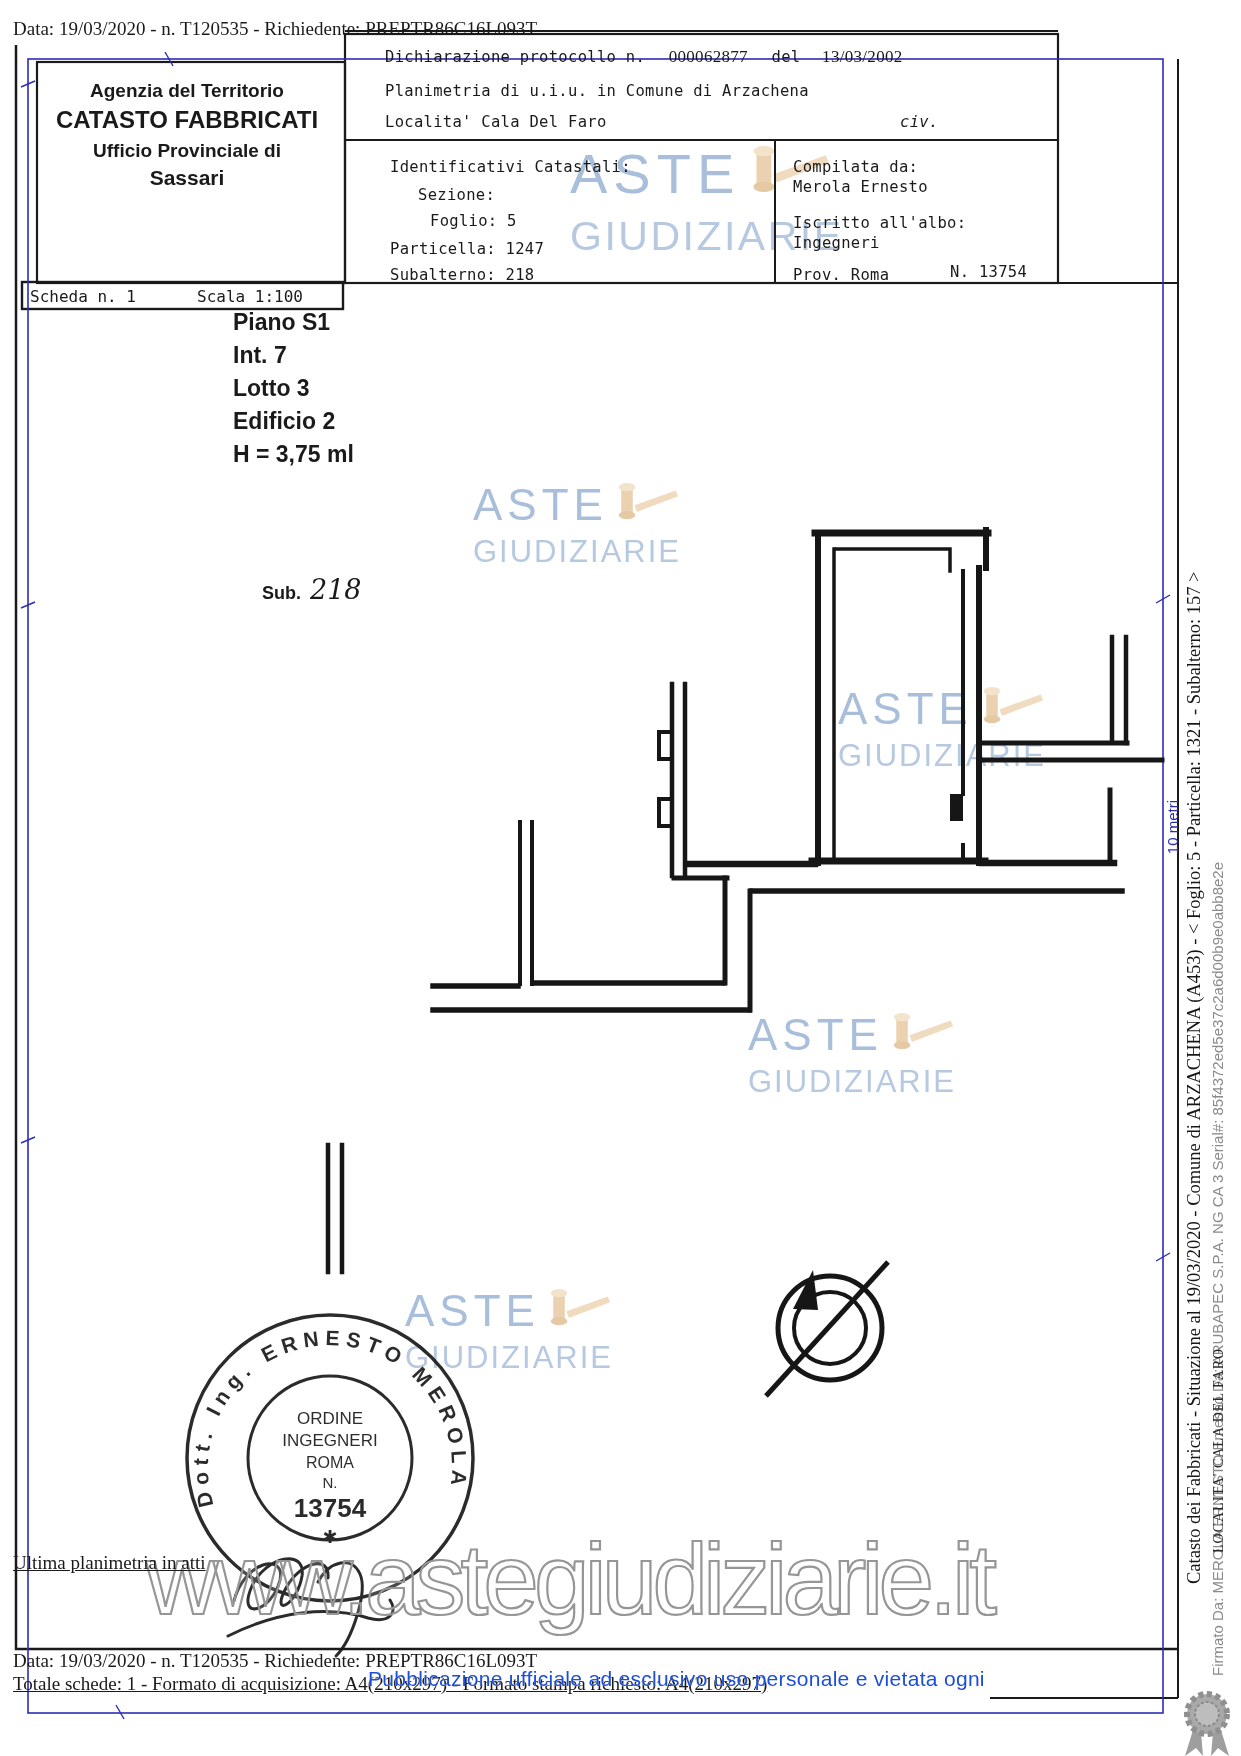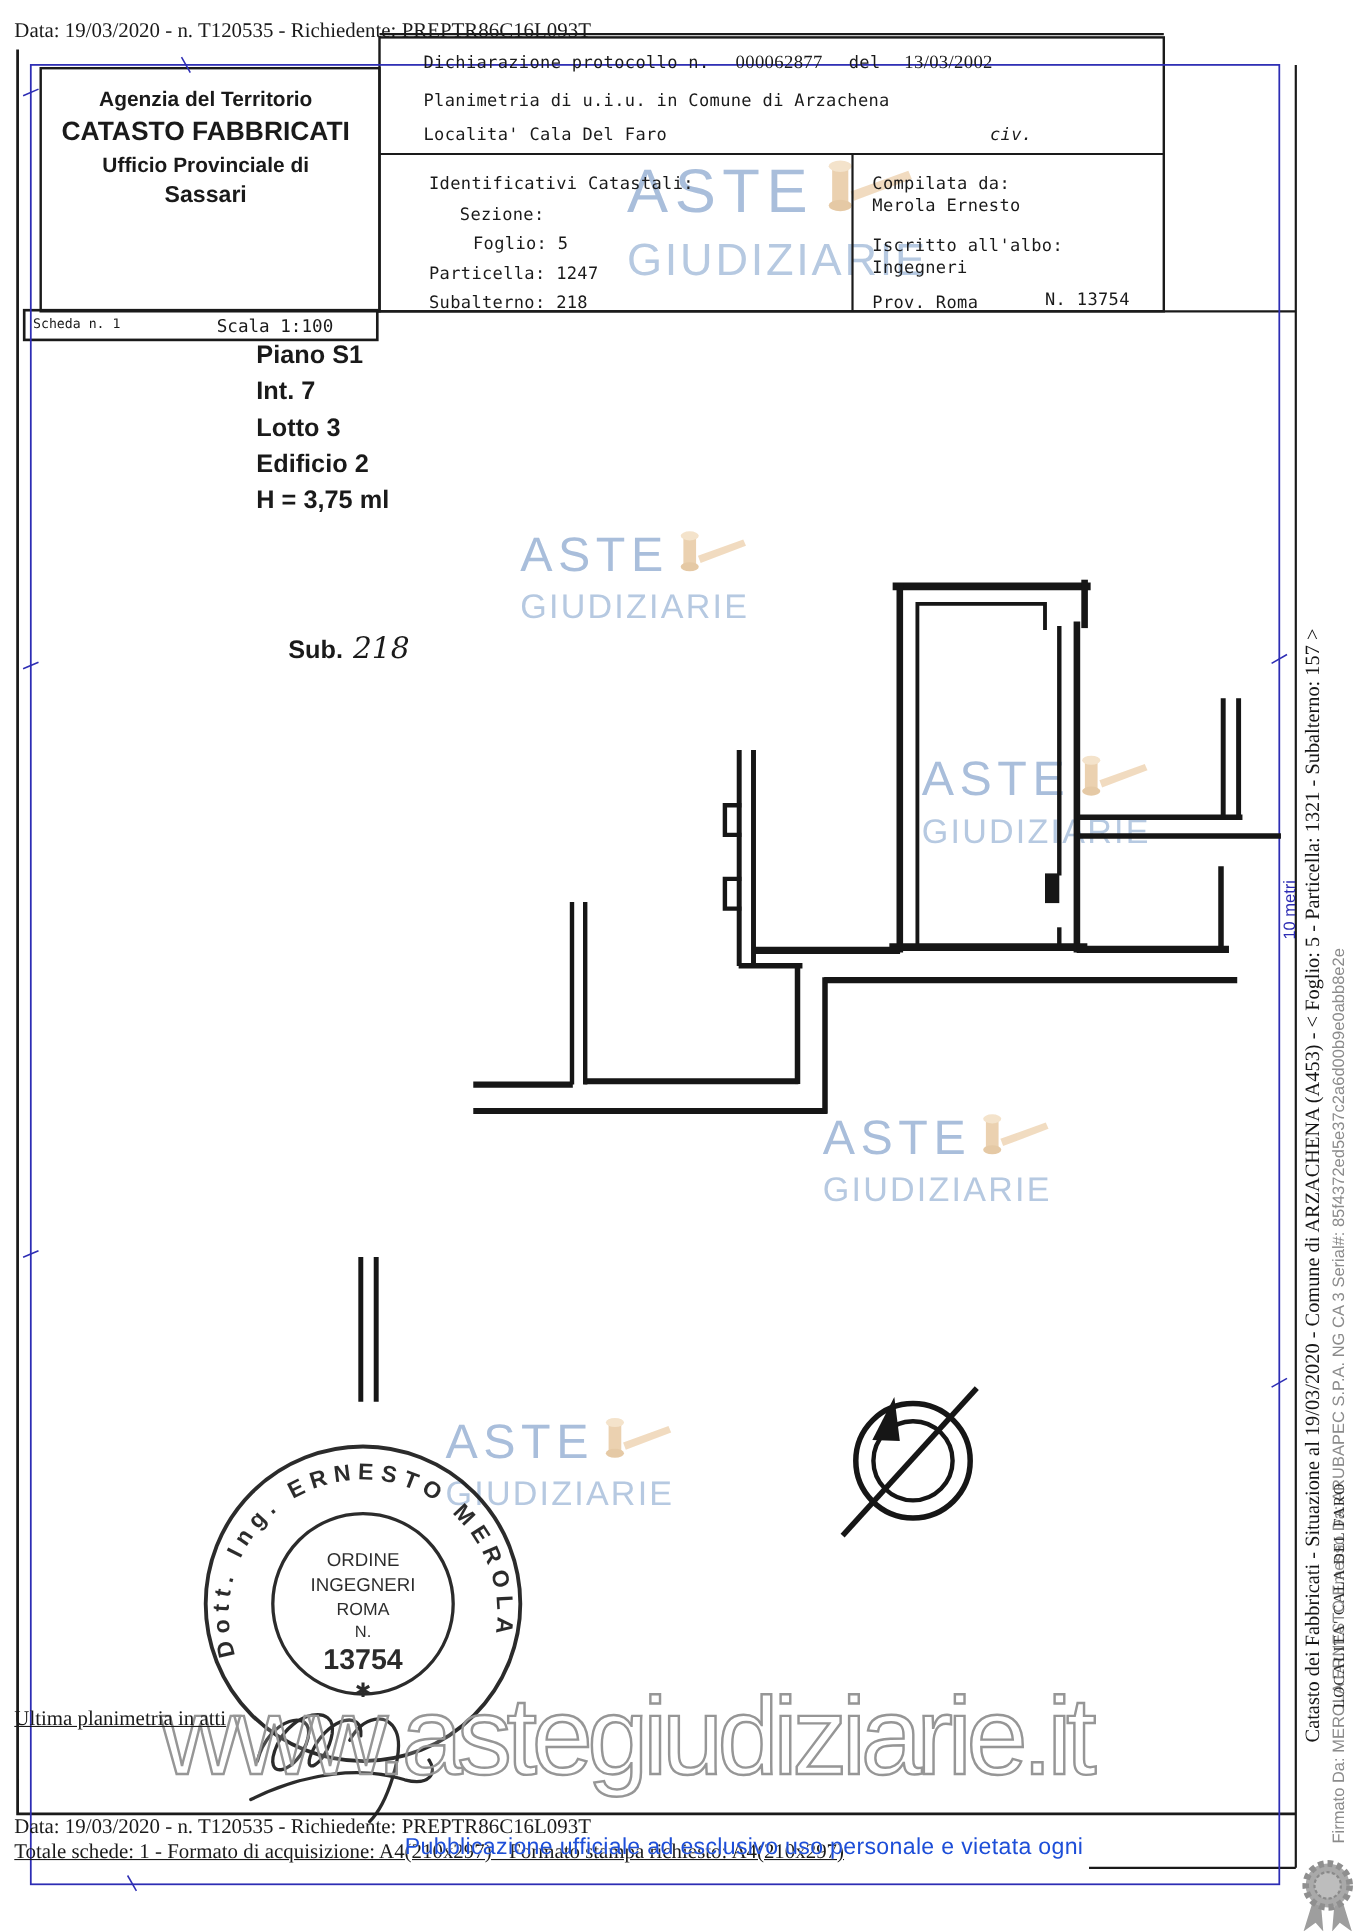--- a/index.html
+++ b/index.html
@@ -28,21 +28,21 @@
      font-size:21px;color:#1d4ed8;letter-spacing:0.3px;text-shadow:0 0 1px #ffffff;}
 
   
   .topline{font-size:19px;}
   .agency{ text-align:center;font-family:"Liberation Sans",sans-serif;font-weight:bold;}
   .proto-row{font-size:15.5px;letter-spacing:0.3px;}
   .proto-val{font-family:"Liberation Serif",serif;font-size:17px;}
 
   
   .plan-label{font-family:"Liberation Sans",sans-serif;font-weight:bold;font-size:23px;line-height:33px;}
-  .sub-label{font-family:"Liberation Sans",sans-serif;font-weight:bold;font-size:23px;}
+  .sub-label{font-family:"Liberation Sans",sans-serif;font-weight:bold;font-size:18px;}
   .sub-val{font-family:"DejaVu Serif",serif;font-style:italic;font-size:27px;margin-left:9px;}
   .ten-metri{position:absolute;left:1164px;top:800px;z-index:4;color:#2d2db4;
      font-family:"Liberation Sans",sans-serif;font-size:15px;
      writing-mode:vertical-rl;transform:rotate(180deg);}
 
   
   .rot{position:absolute;white-space:nowrap;transform-origin:0 0;transform:rotate(-90deg);}
   .side-main{left:1184px;top:1584px;font-size:18.5px;font-family:"Liberation Serif",serif;color:#161616;}
   .side-small{left:1209px;top:1676px;font-size:15px;font-family:"Liberation Sans",sans-serif;color:#8b8b8b;}
   .side-overlay{left:1211px;top:1553px;font-size:14px;font-family:"Liberation Serif",serif;color:#2b2b2b;letter-spacing:1px;}
@@ -262,21 +262,21 @@
   <div class="abs z4 mono proto-row" style="left:390px;top:240px;">Particella: 1247</div>
   <div class="abs z4 mono proto-row" style="left:390px;top:266px;">Subalterno: 218</div>
 
   <div class="abs z4 mono proto-row" style="left:793px;top:158px;">Compilata da:</div>
   <div class="abs z4 mono proto-row" style="left:793px;top:178px;">Merola Ernesto</div>
   <div class="abs z4 mono proto-row" style="left:793px;top:214px;">Iscritto all'albo:</div>
   <div class="abs z4 mono proto-row" style="left:793px;top:234px;">Ingegneri</div>
   <div class="abs z4 mono proto-row" style="left:793px;top:266px;">Prov. Roma</div>
   <div class="abs z4 mono proto-row" style="left:950px;top:263px;">N. 13754</div>
 
-  <div class="abs z4 mono" style="left:30px;top:287px;font-size:12px;">Scheda n. 1</div>
+  <div class="abs z4 mono" style="left:30px;top:287px;font-size:16px;">Scheda n. 1</div>
   <div class="abs z4 mono" style="left:197px;top:287px;font-size:16px;">Scala 1:100</div>
 
   <div class="abs z4 plan-label" style="left:233px;top:306px;">
     <div>Piano S1</div>
     <div>Int. 7</div>
     <div>Lotto 3</div>
     <div>Edificio 2</div>
     <div>H = 3,75 ml</div>
   </div>
 

